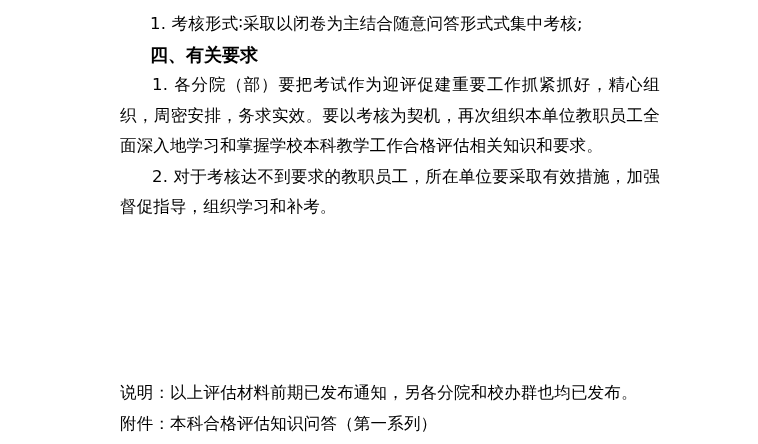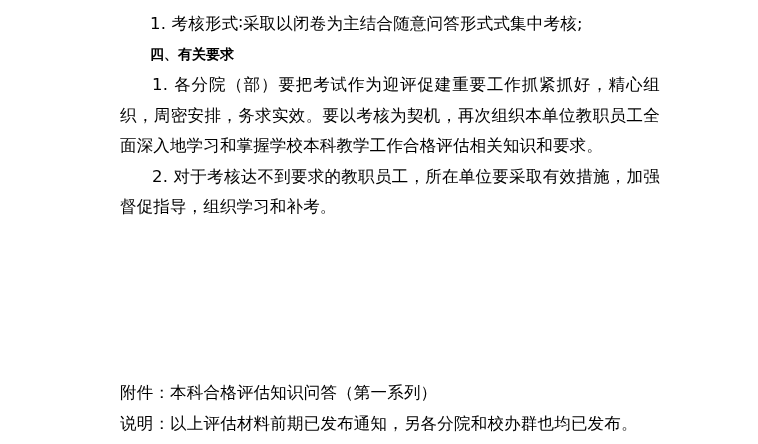--- a/index.html
+++ b/index.html
@@ -32,21 +32,21 @@
     line-height: 31px;
     letter-spacing: 0.2px;
     white-space: pre;
   }
   .indent {
     text-indent: 30px;
   }
   .heading {
     font-weight: bold;
     text-indent: 30px;
-    font-size: 14px;
+    font-size: 18px;
     line-height: 31px;
   }
   .para {
     font-size: 16.5px;
     line-height: 30.5px;
     letter-spacing: 0.15px;
     text-align: justify;
     text-justify: inter-ideograph;
     text-indent: 32px;
   }
@@ -73,17 +73,17 @@
     <div class="line indent">1. 考核形式∶采取以闭卷为主结合随意问答形式式集中考核;</div>
 
     <div class="heading">四、有关要求</div>
 
     <div class="para">1. 各分院（部）要把考试作为迎评促建重要工作抓紧抓好，精心组织，周密安排，务求实效。要以考核为契机，再次组织本单位教职员工全面深入地学习和掌握学校本科教学工作合格评估相关知识和要求。</div>
     <div class="para">2. 对于考核达不到要求的教职员工，所在单位要采取有效措施，加强督促指导，组织学习和补考。</div>
 
   </div>
 
   <div class="footer-col">
+    <div class="footer-line">说明：以上评估材料前期已发布通知，另各分院和校办群也均已发布。</div>
     <div class="footer-line">附件：本科合格评估知识问答（第一系列）</div>
-    <div class="footer-line">说明：以上评估材料前期已发布通知，另各分院和校办群也均已发布。</div>
   </div>
 
 </div>
 
 </body></html>

